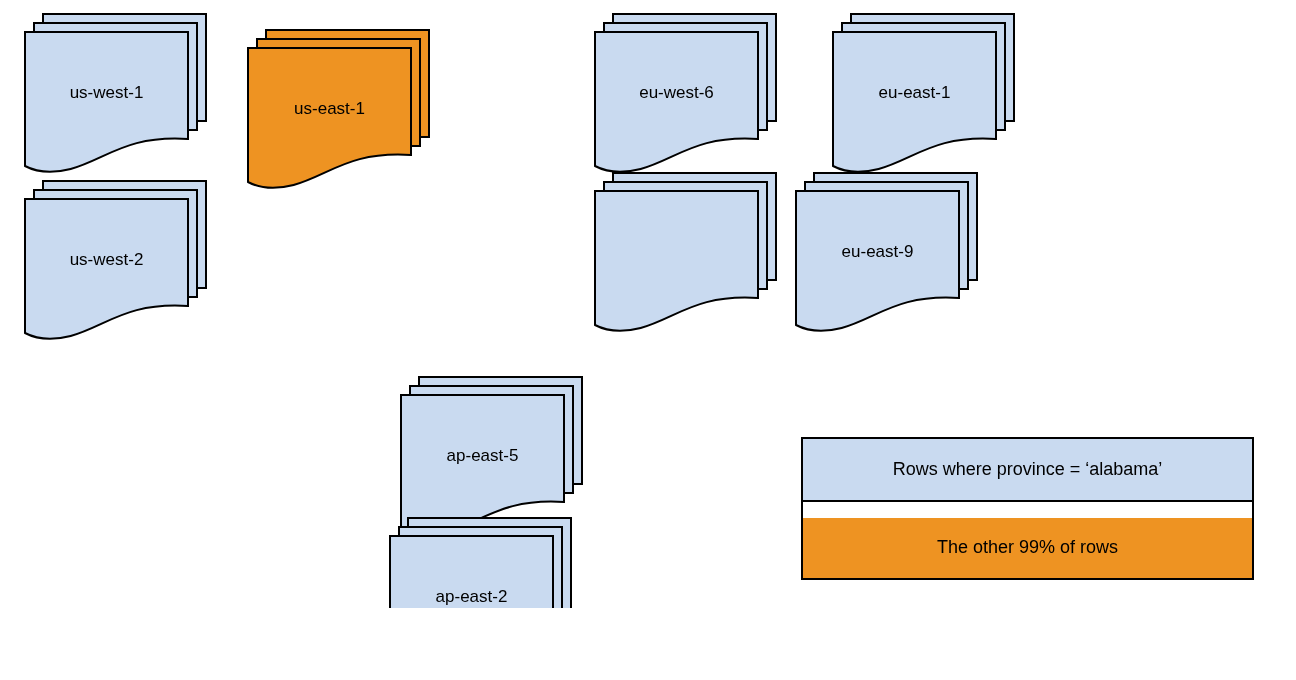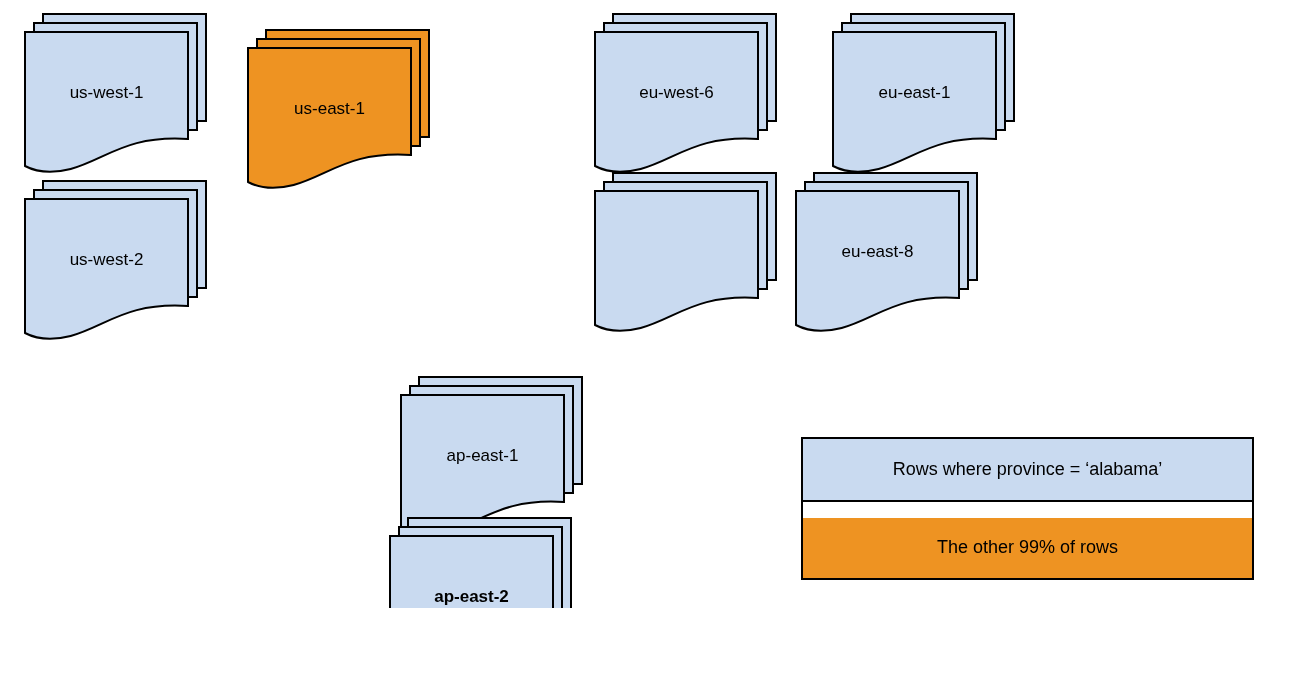--- a/index.html
+++ b/index.html
@@ -164,49 +164,49 @@
         <g transform="translate(18,0)">
           <path d="M 0 0 L 163 0 L 163 107 L 0 107 Z" fill="#c9daf0" stroke="#000000" stroke-width="2" stroke-linejoin="miter"></path>
         </g>
         <g transform="translate(9,9)">
           <path d="M 0 0 L 163 0 L 163 107 L 0 107 Z" fill="#c9daf0" stroke="#000000" stroke-width="2" stroke-linejoin="miter"></path>
         </g>
         <g transform="translate(0,18)">
           <path d="M 0 0 L 163 0 L 163 107 C 101.06 103, 81.5 127, 45.64000000000001 137 C 26.080000000000002 142, 11.410000000000002 140, 0 134 Z" fill="#c9daf0" stroke="#000000" stroke-width="2" stroke-linejoin="miter"></path>
         </g>
       </svg>
-      <div class="doc-label" style="top: 18px;">eu-east-8</div>
+      <div class="doc-label" style="top: 18px;">eu-east-9</div>
     </div>
     <div class="doc-stack" style="left: 401px; top: 377px;">
       <svg width="210" height="170">
         <g transform="translate(18,0)">
           <path d="M 0 0 L 163 0 L 163 107 L 0 107 Z" fill="#c9daf0" stroke="#000000" stroke-width="2" stroke-linejoin="miter"></path>
         </g>
         <g transform="translate(9,9)">
           <path d="M 0 0 L 163 0 L 163 107 L 0 107 Z" fill="#c9daf0" stroke="#000000" stroke-width="2" stroke-linejoin="miter"></path>
         </g>
         <g transform="translate(0,18)">
           <path d="M 0 0 L 163 0 L 163 107 C 101.06 103, 81.5 127, 45.64000000000001 137 C 26.080000000000002 142, 11.410000000000002 140, 0 134 Z" fill="#c9daf0" stroke="#000000" stroke-width="2" stroke-linejoin="miter"></path>
         </g>
       </svg>
-      <div class="doc-label" style="top: 18px;">ap-east-1</div>
+      <div class="doc-label" style="top: 18px;">ap-east-5</div>
     </div>
     <div class="doc-stack" style="left: 390px; top: 518px;">
       <svg width="210" height="170">
         <g transform="translate(18,0)">
           <path d="M 0 0 L 163 0 L 163 107 L 0 107 Z" fill="#c9daf0" stroke="#000000" stroke-width="2" stroke-linejoin="miter"></path>
         </g>
         <g transform="translate(9,9)">
           <path d="M 0 0 L 163 0 L 163 107 L 0 107 Z" fill="#c9daf0" stroke="#000000" stroke-width="2" stroke-linejoin="miter"></path>
         </g>
         <g transform="translate(0,18)">
           <path d="M 0 0 L 163 0 L 163 107 C 101.06 103, 81.5 127, 45.64000000000001 137 C 26.080000000000002 142, 11.410000000000002 140, 0 134 Z" fill="#c9daf0" stroke="#000000" stroke-width="2" stroke-linejoin="miter"></path>
         </g>
       </svg>
-      <div class="doc-label" style="top: 18px; font-weight: bold;">ap-east-2</div>
+      <div class="doc-label" style="top: 18px;">ap-east-2</div>
     </div>
     <div id="legend">
       <div class="legend-row blue">
         <span>Rows where province = ‘alabama’</span>
       </div>
       <div class="legend-row orange">
         <span>The other 99% of rows</span>
       </div>
     </div>
   </div>

